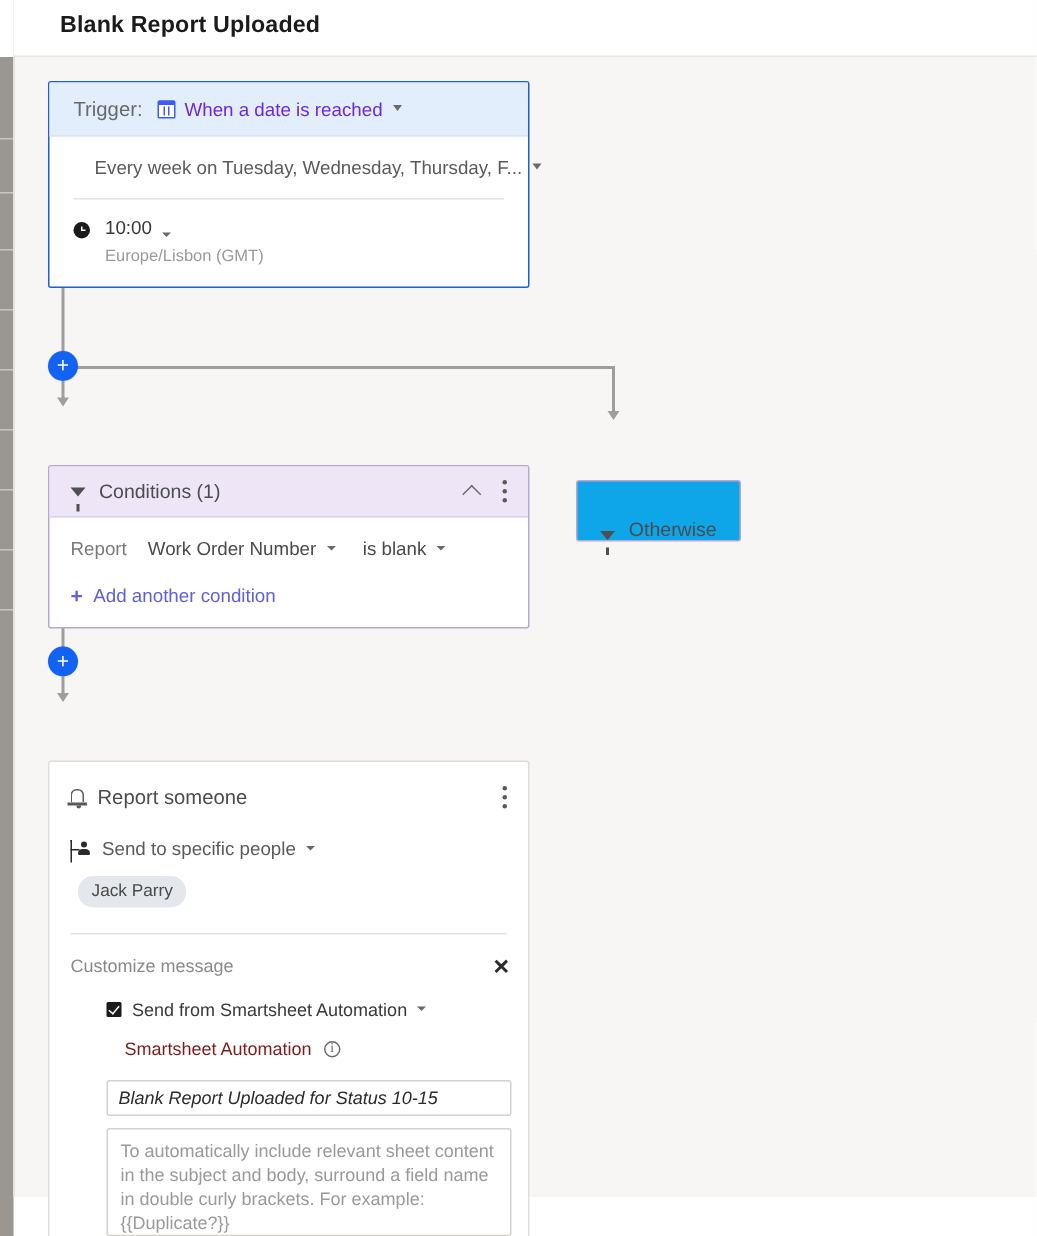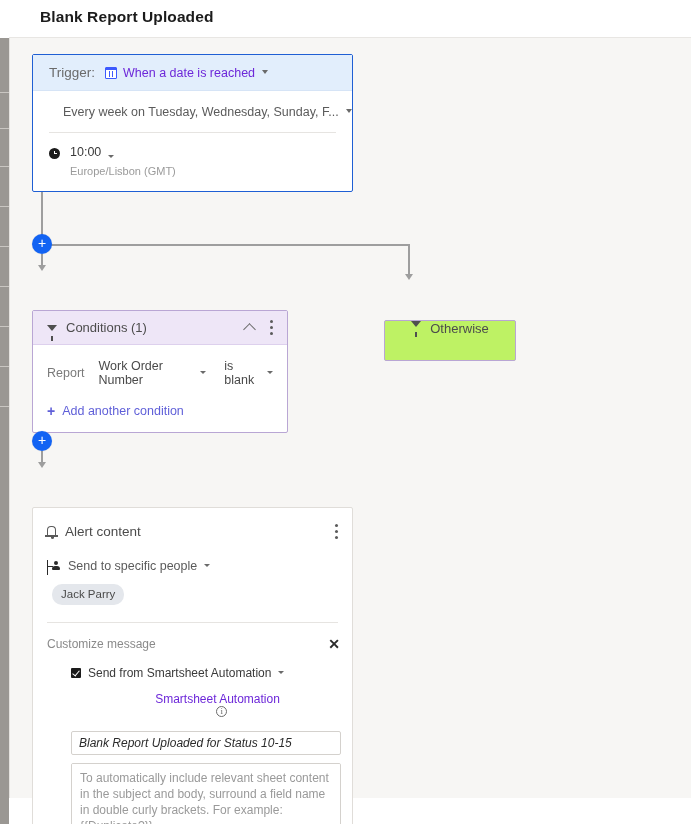--- a/index.html
+++ b/index.html
@@ -154,21 +154,21 @@
   }
   .time-text { font-size: 12.5px; color: #3a3a3a; }
   .tz-text {
     padding: 6px 0 14px 21px;
     font-size: 11px; color: #9a9a9a;
   }
 
   
   .cond-card {
     position: absolute; left: 23px; top: 272px;
-    width: 256px;
+    width: 321px;
     background: #ffffff;
     border: 1px solid #b9a6d4;
     border-radius: 2px;
   }
   .cond-head {
     background: #eee6f7;
     padding: 9px 10px 9px 14px;
     display: flex; align-items: center;
     border-bottom: 1px solid #ddd0ed;
   }
@@ -219,25 +219,25 @@
     cursor: pointer;
   }
   .plus-glyph {
     color: #5f5fd8; font-size: 14px; margin-right: 7px;
     line-height: 10px; font-weight: bold;
   }
 
   
   .otherwise-card {
     position: absolute; left: 375px; top: 282px;
-    width: 132px; height: 41px;
-    background: #bef264;
+    width: 110px; height: 41px;
+    background: #0ea5e9;
     border: 1px solid #b9a6d4;
     border-radius: 2px;
-    display: flex; align-items: flex-start; justify-content: center;
+    display: flex; align-items: flex-end; justify-content: center;
     cursor: pointer;
   }
   .otherwise-label { font-size: 13px; color: #4c4c4c; }
 
   
   .alert-card {
     position: absolute; left: 23px; top: 469px;
     width: 321px; height: 330px;
     background: #ffffff;
     border: 1px solid #e0ddd9;
@@ -326,21 +326,21 @@
   }
   .checkbox::after {
     content: ""; position: absolute;
     left: 3px; top: 1px; width: 3px; height: 6px;
     border-right: 1.6px solid #ffffff; border-bottom: 1.6px solid #ffffff;
     transform: rotate(40deg);
   }
   .sender-row {
     display: flex; align-items: center;
     padding: 12px 0 0 50px;
-    font-size: 12px; color: #6d28d9; flex-direction: column;
+    font-size: 12px; color: #7f1d1d;
   }
   .info-icon {
     width: 11px; height: 11px; margin-left: 8px;
     border: 1.2px solid #6b6b6b; border-radius: 50%;
     position: relative; flex: none;
   }
   .info-icon::after {
     content: "i"; position: absolute; left: 3.4px; top: -1.3px;
     font-size: 9px; color: #6b6b6b;
     font-family: "Liberation Serif", serif;
@@ -414,21 +414,21 @@
 
     <div class="trigger-card">
       <div class="trigger-head">
         <span class="trigger-label">Trigger:</span>
         <span class="cal-icon"></span>
         <span class="trigger-head-text">When a date is reached</span>
         <span class="caret"></span>
       </div>
       <div class="trigger-body">
         <div class="sched-row">
-          <span class="sched-text">Every week on Tuesday, Wednesday, Sunday, F...</span>
+          <span class="sched-text">Every week on Tuesday, Wednesday, Thursday, F...</span>
           <span class="caret"></span>
         </div>
         <div class="time-row">
           <span class="clock-icon"></span>
           <span class="time-text">10:00</span>
           <span class="caret small"></span>
         </div>
         <div class="tz-text">Europe/Lisbon (GMT)</div>
       </div>
     </div>
@@ -460,21 +460,21 @@
     </div>
 
     <div class="otherwise-card">
       <span class="funnel-icon"></span>
       <span class="otherwise-label">Otherwise</span>
     </div>
 
     <div class="alert-card">
       <div class="alert-head">
         <span class="bell-icon"></span>
-        <span class="alert-title">Alert content</span>
+        <span class="alert-title">Report someone</span>
         <span class="kebab">
             <i></i>
             <i></i>
             <i></i>
           </span>
       </div>
 
       <div class="send-row">
         <span class="person-icon">
           <span class="pb head"></span>

